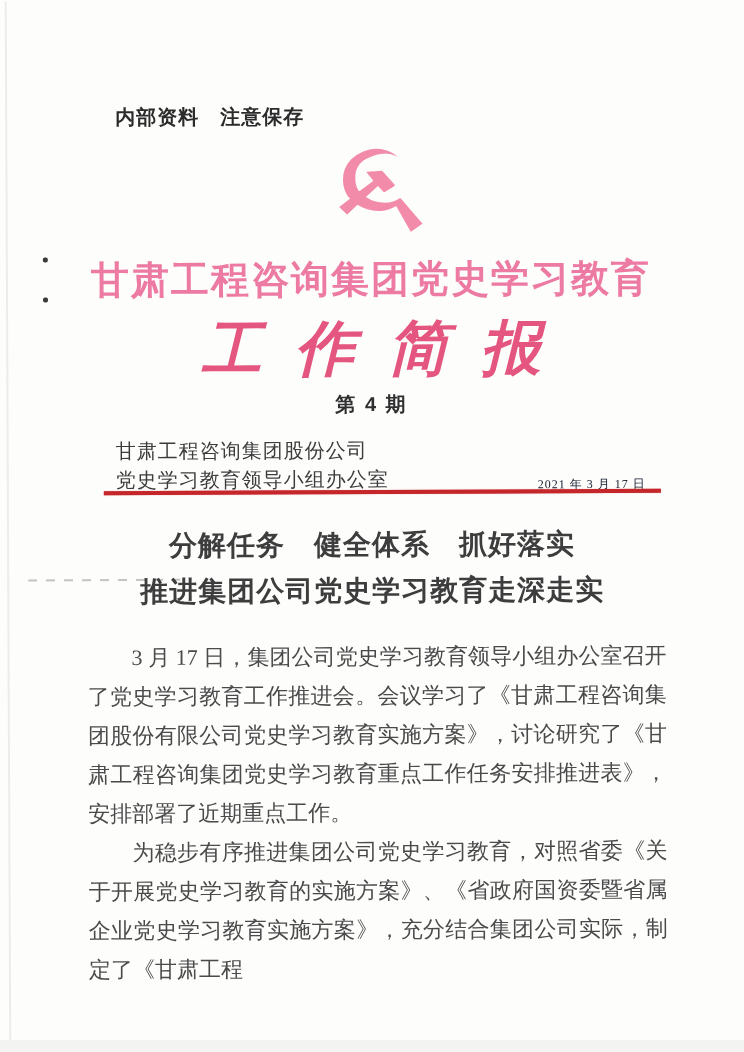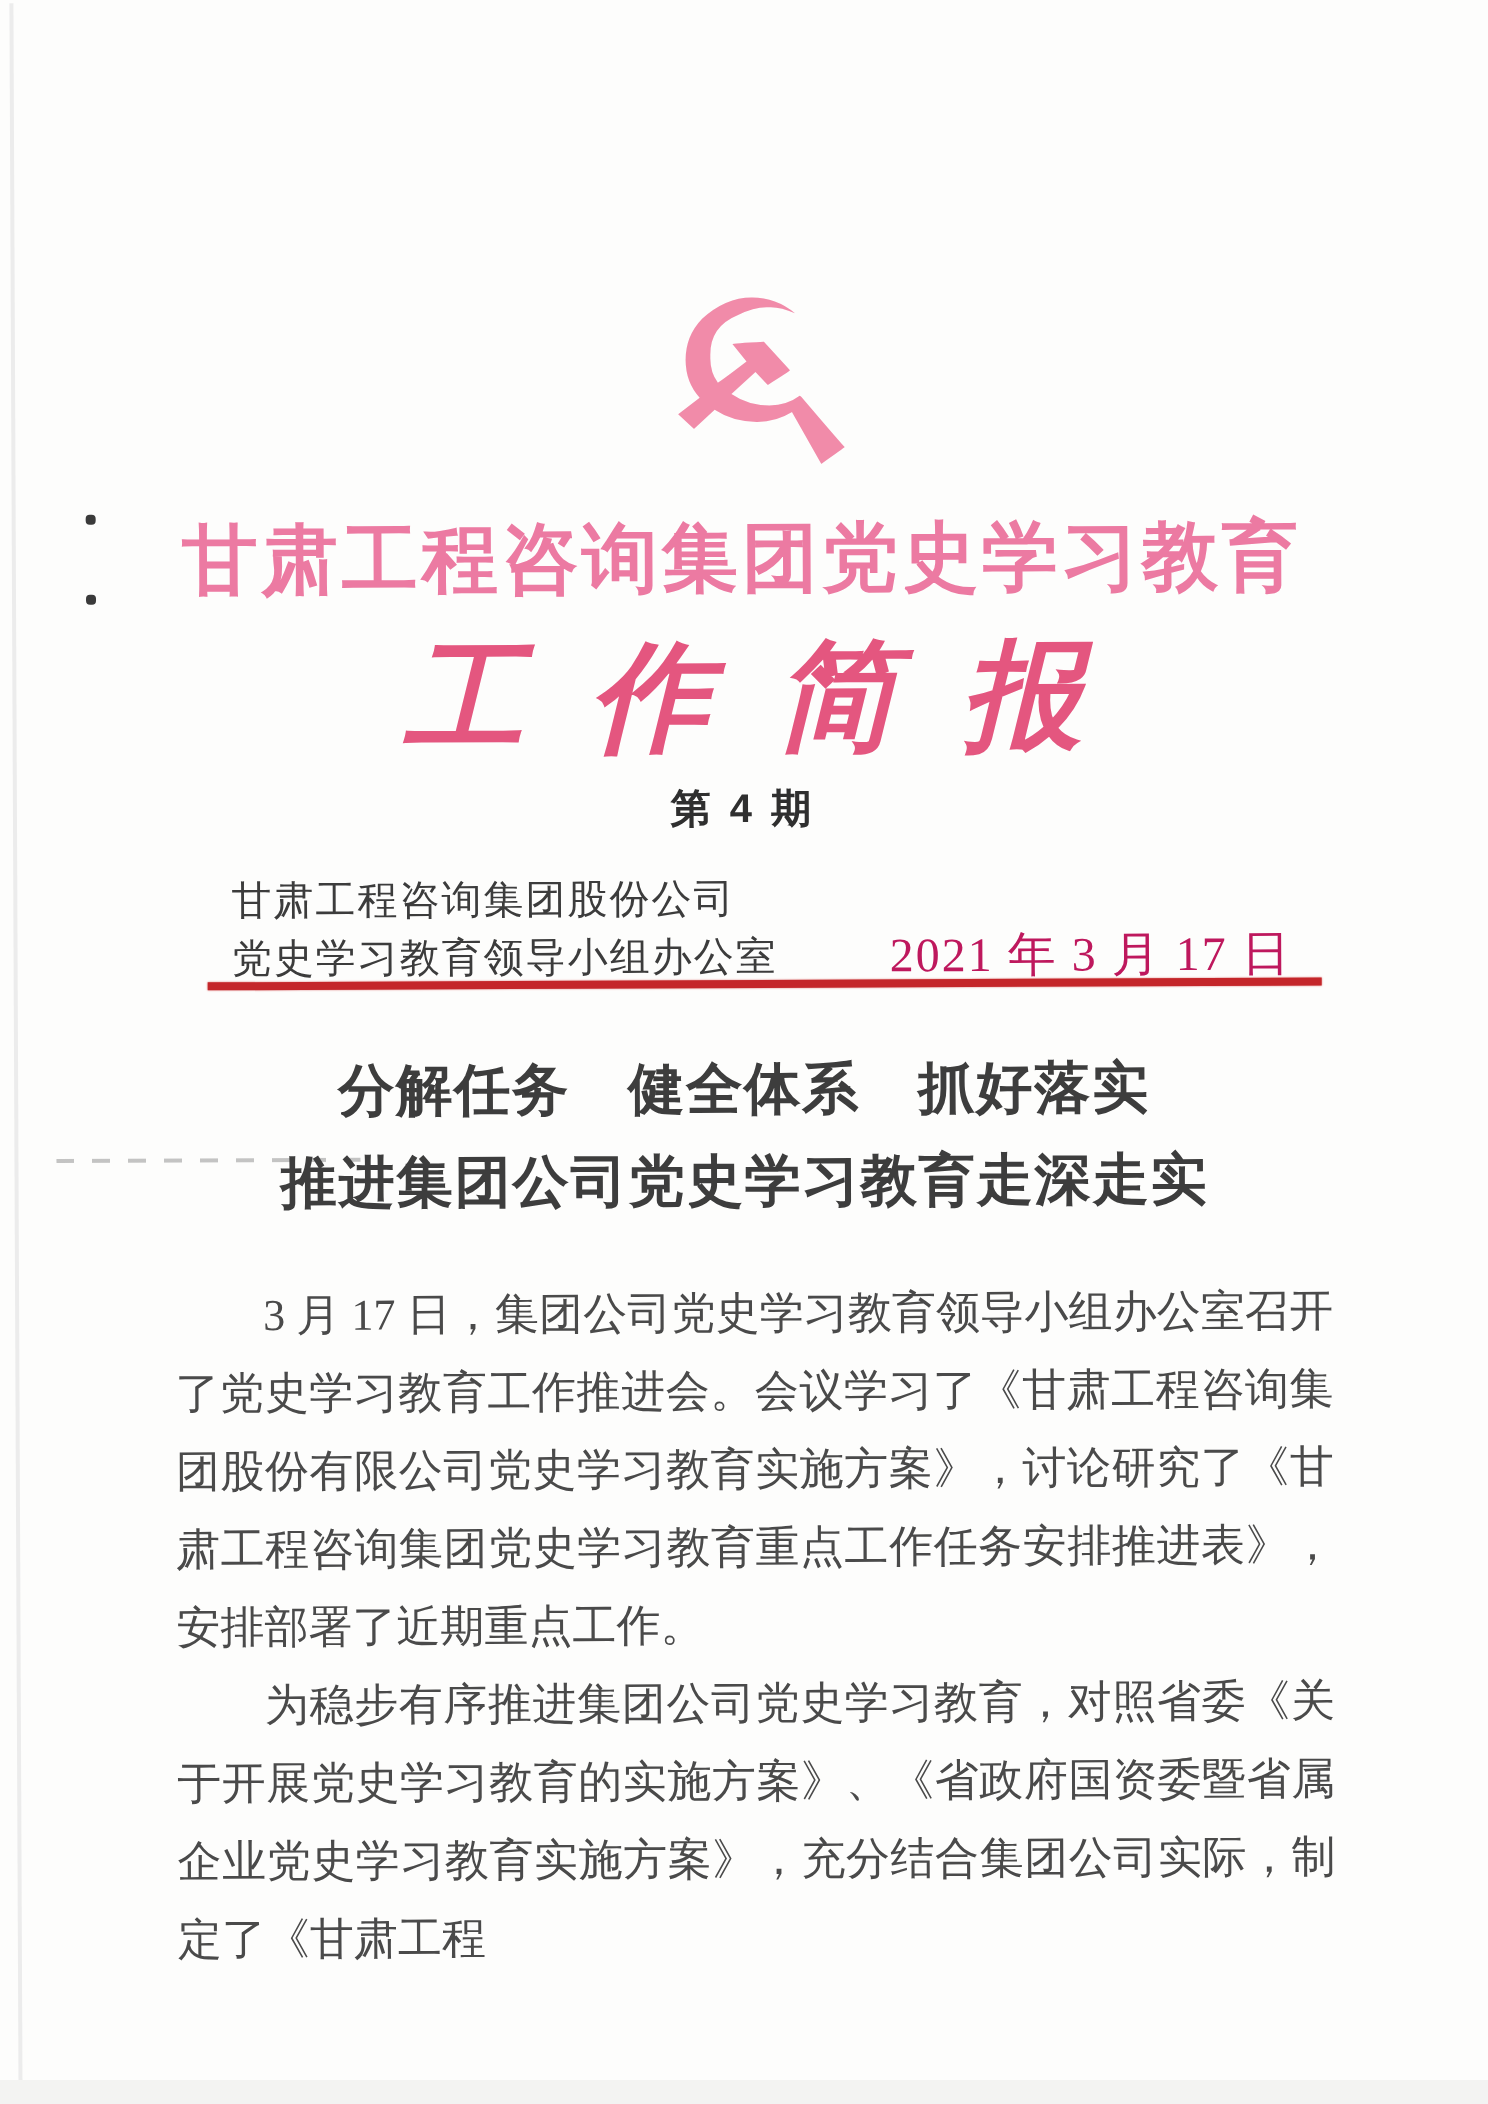--- a/index.html
+++ b/index.html
@@ -45,21 +45,21 @@
   .issue-no{
     position:absolute;top:391px;left:0;right:0;text-align:center;
     font-family:"Liberation Sans","DejaVu Sans",sans-serif;
     font-weight:bold;font-size:20px;color:#2f2f2f;letter-spacing:2px;
   }
   .issuer-row{
     position:absolute;left:116px;top:436px;width:530px;
     display:flex;justify-content:space-between;align-items:flex-end;
   }
   .issuer-lines{font-size:20px;line-height:29px;color:#3c3c3c;letter-spacing:1px;}
-  .issue-date{font-size:24px;color:#be185d;letter-spacing:1px;padding-bottom:0;}
+  .issue-date{font-size:12px;color:#0f172a;letter-spacing:1px;padding-bottom:0;}
   .red-rule{
     position:absolute;left:104px;top:490px;width:557px;height:4px;
     background:#c4262a;box-shadow:0 0 1px 0 #d96a6a;
   }
   
   .headline{
     position:absolute;top:522px;left:0;right:0;text-align:center;
     font-family:"Liberation Sans","DejaVu Sans",sans-serif;
     font-weight:bold;color:#3d3d3d;font-size:28px;line-height:46px;
     letter-spacing:1px;
@@ -74,20 +74,21 @@
 </head>
 <body>
 
 <div class="sheet">
 
   <div class="left-edge"></div>
   <div class="speck s1"></div>
   <div class="speck s2"></div>
   <div class="smear"></div>
 
+  <div class="classification">内部资料　注意保存</div>
 
   <div class="emblem">
     <span class="glyph">☭</span>
   </div>
 
   <div class="org-title">甘肃工程咨询集团党史学习教育</div>
 
   <div class="masthead">
     <span class="glyph-row">工作简报</span>
   </div>

